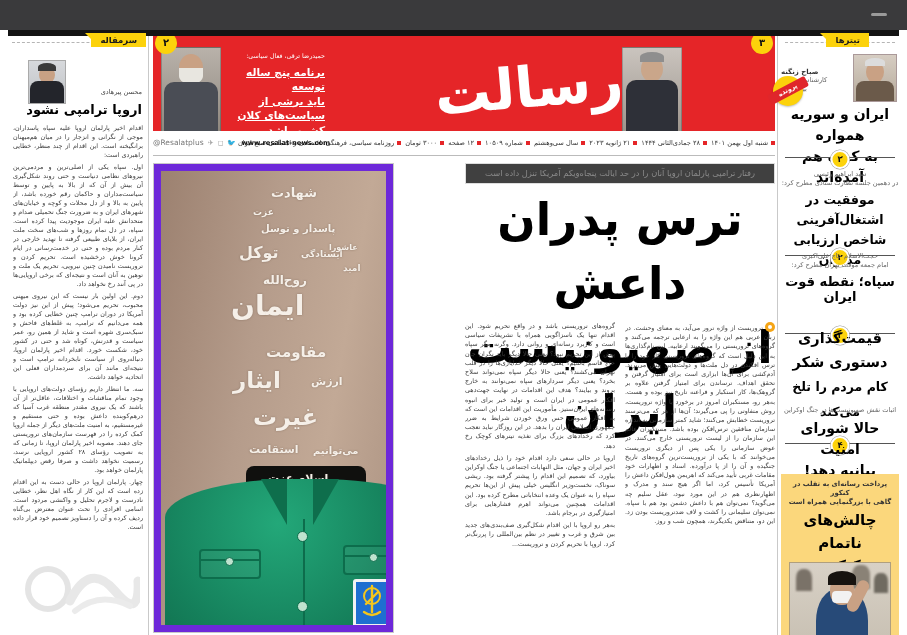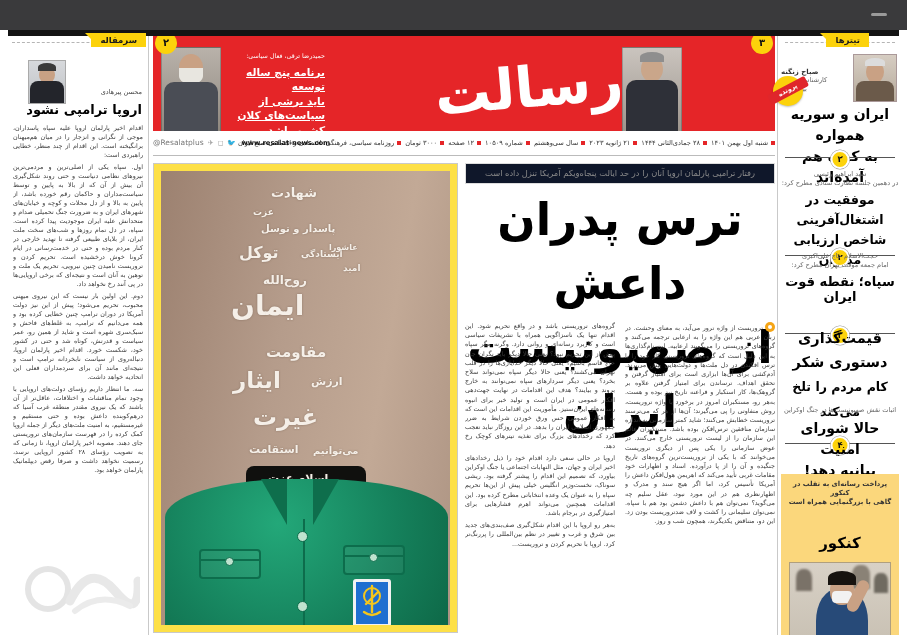--- a/index.html
+++ b/index.html
@@ -33,32 +33,32 @@
   
   .dateline{left:153px;top:133px;width:622px;height:22px;border-bottom:1px solid #bbb;direction:rtl;font-size:6.6px;color:#333;}
   .dl-items{position:absolute;right:0;top:6px;display:flex;direction:rtl;gap:4px;white-space:nowrap;}
   .dl-items span{padding-right:7px;position:relative;}
   .dl-items span:before{content:"";position:absolute;right:0;top:2px;width:4px;height:4px;background:#e52528;}
   .dl-left{position:absolute;left:0;top:5px;direction:ltr;display:flex;align-items:center;gap:4px;}
   .dl-web{font-weight:bold;font-size:6.8px;color:#111;}
   .dl-icons{color:#9a9a9a;font-size:7px;letter-spacing:1px;}
   .dl-handle{color:#777;font-size:7.5px;}
   
-  .photo-frame{left:153px;top:163px;width:305px;height:470px;border:1px solid #c9c9c9;background:#fde047;padding:7px;box-sizing:border-box;}
+  .photo-frame{left:153px;top:163px;width:241px;height:470px;border:1px solid #c9c9c9;background:#6d28d9;padding:7px;box-sizing:border-box;}
   .art{position:relative;width:100%;height:100%;background:linear-gradient(100deg,#9c8170 0%,#b59c8b 40%,#c2a996 70%,#ad9483 100%);overflow:hidden;}
   .wc{position:absolute;color:#f5efe8;font-weight:bold;white-space:nowrap;text-shadow:0 0 2px rgba(90,70,55,.5);}
   .collar-gap{position:absolute;left:85px;top:295px;width:120px;height:70px;background:#10100e;border-radius:8px 8px 0 0;}
   .jacket{position:absolute;left:4px;top:308px;width:283px;height:148px;background:radial-gradient(circle at 40% 30%,#23a879,#15805b 60%,#0e6847);border-radius:46% 46% 0 0 / 26% 26% 0 0;}
   .lapel{position:absolute;width:0;height:0;}
   .pocket{position:absolute;width:58px;height:26px;border:2px solid #0d6d4c;border-radius:4px;background:rgba(255,255,255,.05);}
   .pocket:before{content:"";position:absolute;left:0;right:0;top:8px;border-top:2px solid #0d6d4c;}
   .btn{position:absolute;width:9px;height:9px;border-radius:50%;background:#bfe3cf;border:1px solid #0d6d4c;}
   .badge-patch{position:absolute;width:32px;height:42px;background:#1f6fd0;border:3px solid #f2f2f2;border-radius:3px;}
   
-  .kickerbox{left:465px;top:163px;width:310px;height:21px;border:1px solid #ddd;background:#0f172a;box-sizing:border-box;text-align:center;font-size:8.3px;color:#8a8a8a;line-height:19px;direction:rtl;overflow:hidden;}
+  .kickerbox{left:465px;top:163px;width:310px;height:21px;border:1px solid #ddd;background:#404040;box-sizing:border-box;text-align:center;font-size:8.3px;color:#8a8a8a;line-height:19px;direction:rtl;overflow:hidden;}
   .mainhead{left:465px;top:188px;width:310px;height:132px;text-align:center;direction:rtl;color:#000;font-weight:bold;}
   .mainhead .l{font-size:45px;line-height:64px;letter-spacing:-1px;}
   .maincols{left:465px;top:322px;width:310px;height:311px;direction:rtl;}
   .mcol{position:absolute;top:0;bottom:0;overflow:hidden;font-size:6.4px;line-height:9.2px;color:#3b3b3b;text-align:justify;direction:rtl;}
   .mcol p{margin:0 0 3px 0;}
   .mcol-r{right:0;width:150px;}
   .mcol-l{right:160px;width:150px;}
   .lead-bullet{display:inline-block;width:10px;height:10px;border-radius:50%;background:#f5a516;vertical-align:-2px;margin-left:2px;position:relative;}
   .lead-bullet:after{content:"";position:absolute;left:3px;top:3px;width:4px;height:4px;border-radius:50%;background:#fff;}
   
@@ -93,20 +93,21 @@
     <div class="head-sil" style="top:2px;width:18px;height:8px;background:#3a3a3a;border-radius:50% 50% 0 0;"></div>
     <div class="head-sil" style="top:20px;width:34px;height:22px;background:#23252b;border-radius:8px 8px 0 0;"></div>
   </div>
   <div class="abs ed-name">محسن پیرهادی</div>
   <div class="abs ed-title">اروپا ترامپی نشود</div>
   <div class="abs ed-body">
     <p>اقدام اخیر پارلمان اروپا علیه سپاه پاسداران، موجی از نگرانی و انزجار را در میان هم‌میهنان برانگیخته است. این اقدام از چند منظر، خطایی راهبردی است:</p>
     <p>اول. سپاه یکی از اصلی‌ترین و مردمی‌ترین نیروهای نظامی دنیاست و حتی روند شکل‌گیری آن بیش از آن که از بالا به پایین و توسط سیاست‌مداران و حاکمان رقم خورده باشد، از پایین به بالا و از دل محلات و کوچه و خیابان‌های شهرهای ایران و به ضرورت جنگ تحمیلی صدام و متحدانش علیه ایران موجودیت پیدا کرده است. سپاه، در دل تمام روزها و شب‌های سخت ملت ایران، از بلایای طبیعی گرفته تا تهدید خارجی در کنار مردم بوده و حتی در خدمت‌رسانی در ایام کرونا خوش درخشیده است. تحریم کردن و تروریست نامیدن چنین نیرویی، تحریم یک ملت و توهین به آنان است و نتیجه‌ای که برخی اروپایی‌ها در پی آنند رخ نخواهد داد.</p>
     <p>دوم. این اولین بار نیست که این نیروی میهنی محبوب، تحریم می‌شود؛ پیش از این نیز دولت آمریکا در دوران ترامپ چنین خطایی کرده بود و همه می‌دانیم که ترامپ، به غلط‌های فاحش و سبک‌سری شهره است و شاید از همین رو، عمر سیاست و قدرتش، کوتاه شد و حتی در کشور خود، شکست خورد. اقدام اخیر پارلمان اروپا، دنباله‌روی از سیاست نابخردانه ترامپ است و نتیجه‌ای مانند آن برای سردمداران فعلی این اتحادیه خواهد داشت.</p>
     <p>سه. ما انتظار داریم رؤسای دولت‌های اروپایی با وجود تمام مناقشات و اختلافات، عاقل‌تر از آن باشند که یک نیروی مقتدر منطقه غرب آسیا که درهم‌کوبنده داعش بوده و حتی مستقیم و غیرمستقیم، به امنیت ملت‌های دیگر از جمله اروپا کمک کرده را در فهرست سازمان‌های تروریستی جای دهند. مصوبه اخیر پارلمان اروپا، تا زمانی که به تصویب رؤسای ۲۸ کشور اروپایی نرسد، رسمیت نخواهد داشت و صرفا رقص دیپلماتیک پارلمان خواهد بود.</p>
+    <p>چهار. پارلمان اروپا در حالی دست به این اقدام زده است که این کار از نگاه اهل نظر، خطایی نادرست و لاجرم تحلیل و واکنشی مردود است. اسامی افرادی را تحت عنوان معترض بی‌گناه ردیف کرده و آن را دستاویز تصمیم خود قرار داده است.</p>
   </div>
   <svg class="abs watermark" viewBox="0 0 120 70">
     <circle cx="28" cy="38" r="20" fill="none" stroke="#bdbdbd" stroke-width="6"></circle>
     <path d="M50 50 Q70 10 95 40 T118 30" fill="none" stroke="#c6c6c6" stroke-width="9" stroke-linecap="round"></path>
     <path d="M55 60 Q80 40 110 55" fill="none" stroke="#cfcfcf" stroke-width="6" stroke-linecap="round"></path>
   </svg>
 </div>
 
 <div class="abs masthead">
   <div class="abs corner-badge" style="right:2px;top:-4px;">۳</div>
@@ -284,21 +285,21 @@
     <div class="line"></div>
     <div class="num">۹</div>
   </div>
 
   <div class="konkur">
     <div class="hl-kicker">
       <span>پرداخت رسانه‌ای به تقلب در کنکور</span><br>
       <span>گاهی با بزرگنمایی همراه است</span>
     </div>
     <div class="hl-title" style="font-size:15px;line-height:23px;margin-top:2px;">
-      <br>
+      <span>چالش‌های ناتمام</span><br>
       <span>کنکور</span>
     </div>
     <div class="exam-photo">
       <div style="position:absolute;left:6px;top:6px;width:16px;height:22px;background:#7a7268;border-radius:40% 40% 0 0;filter:blur(1px);"></div>
       <div style="position:absolute;left:62px;top:2px;width:18px;height:24px;background:#8a8276;border-radius:40% 40% 0 0;filter:blur(1px);"></div>
       <div style="position:absolute;left:84px;top:10px;width:14px;height:20px;background:#6f6a60;border-radius:40% 40% 0 0;filter:blur(1px);"></div>
 
       <div style="position:absolute;left:26px;top:26px;width:52px;height:80px;background:#274a78;border-radius:40% 40% 0 0;"></div>
       <div style="position:absolute;left:40px;top:14px;width:24px;height:28px;background:#c9a184;border-radius:45%;"></div>
       <div style="position:absolute;left:38px;top:8px;width:28px;height:14px;background:#17130f;border-radius:50% 50% 0 0;"></div>

